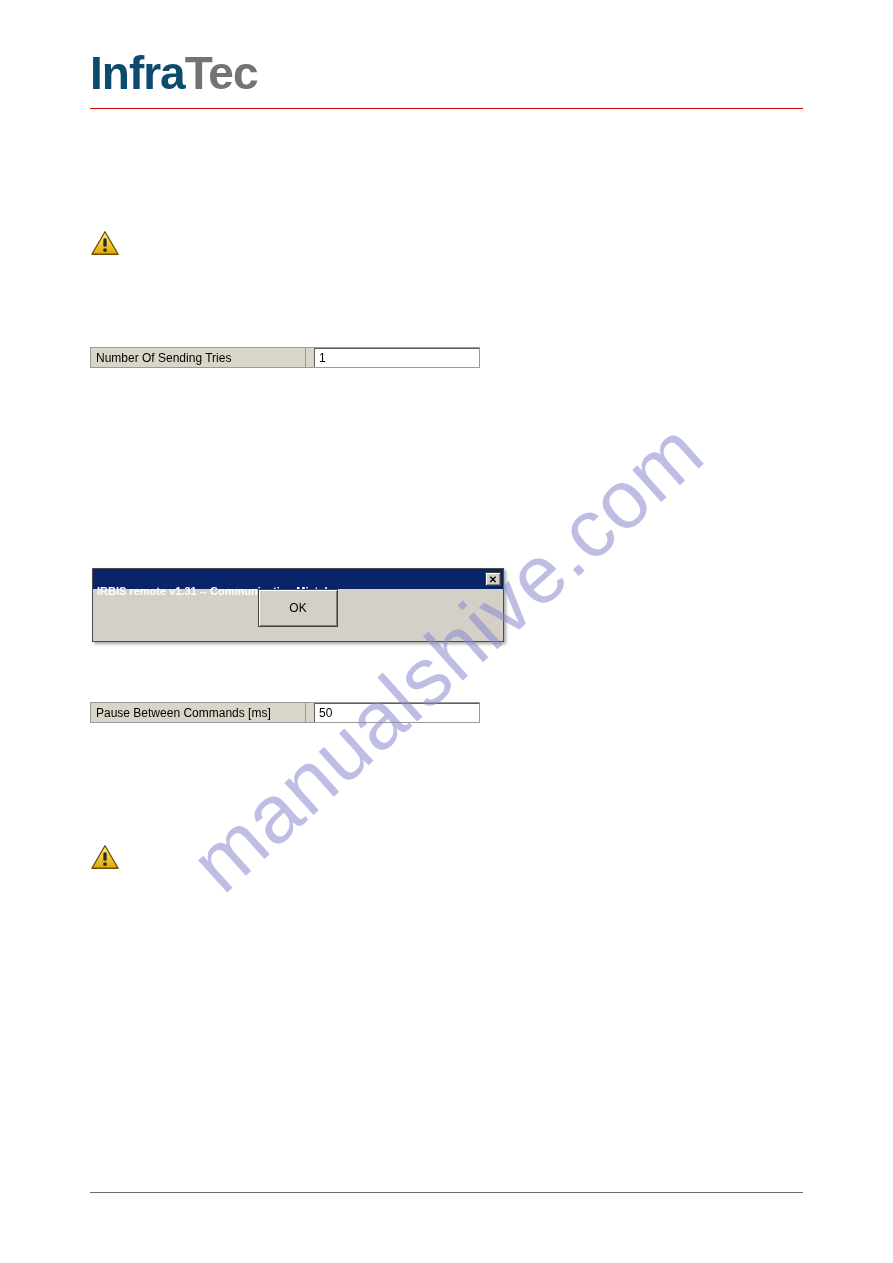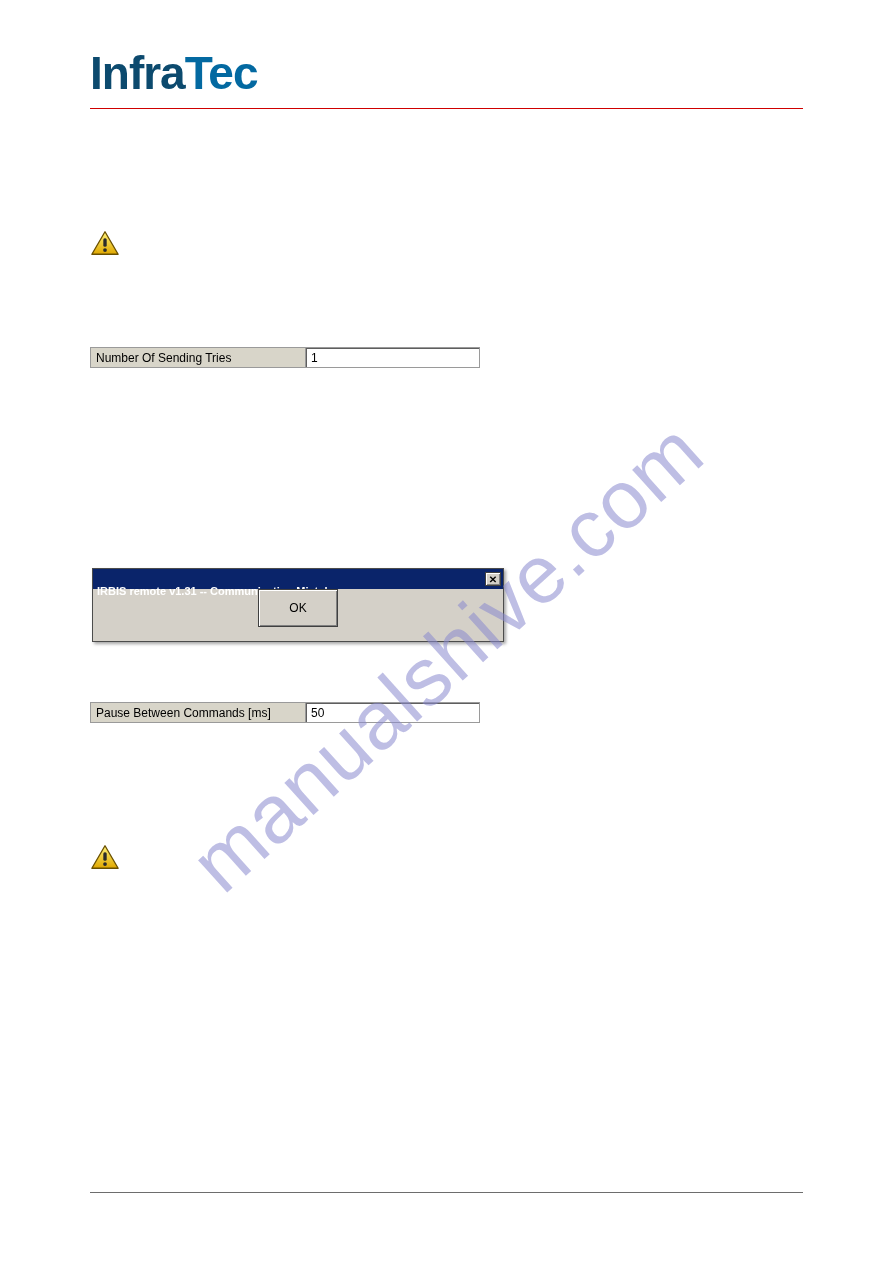--- a/index.html
+++ b/index.html
@@ -18,21 +18,21 @@
   }
   .logo {
     font-family: Arial, Helvetica, sans-serif;
     font-weight: 700;
     font-size: 46px;
     letter-spacing: -1px;
     line-height: 1;
     margin-bottom: 12px;
   }
   .logo .red { color: #0c4a6e; }
-  .logo .blk { color: #0369a1; }
+  .logo .blk { color: #737373; }
   .hr-red {
     border: none;
     border-top: 1.5px solid #cf0000;
     margin: 0 0 0 0;
   }
   .top-sep { margin-bottom: 120px; }
   .warn-row {
     display: flex;
     align-items: center;
     gap: 14px;
@@ -46,20 +46,21 @@
   .field-row {
     display: flex;
     align-items: stretch;
     height: 21px;
     width: 390px;
     border: 1px solid #9a9a9a;
     background: #d8d5c9;
     font-size: 12px;
     color: #000;
     margin-bottom: 12px;
+    gap: 8px;
   }
   .field-row .label {
     flex: 0 0 215px;
     padding: 3px 5px 2px 5px;
     border-right: 1px solid #9a9a9a;
     background: #d8d5c9;
     white-space: nowrap;
   }
   .field-row .input {
     flex: 1;

